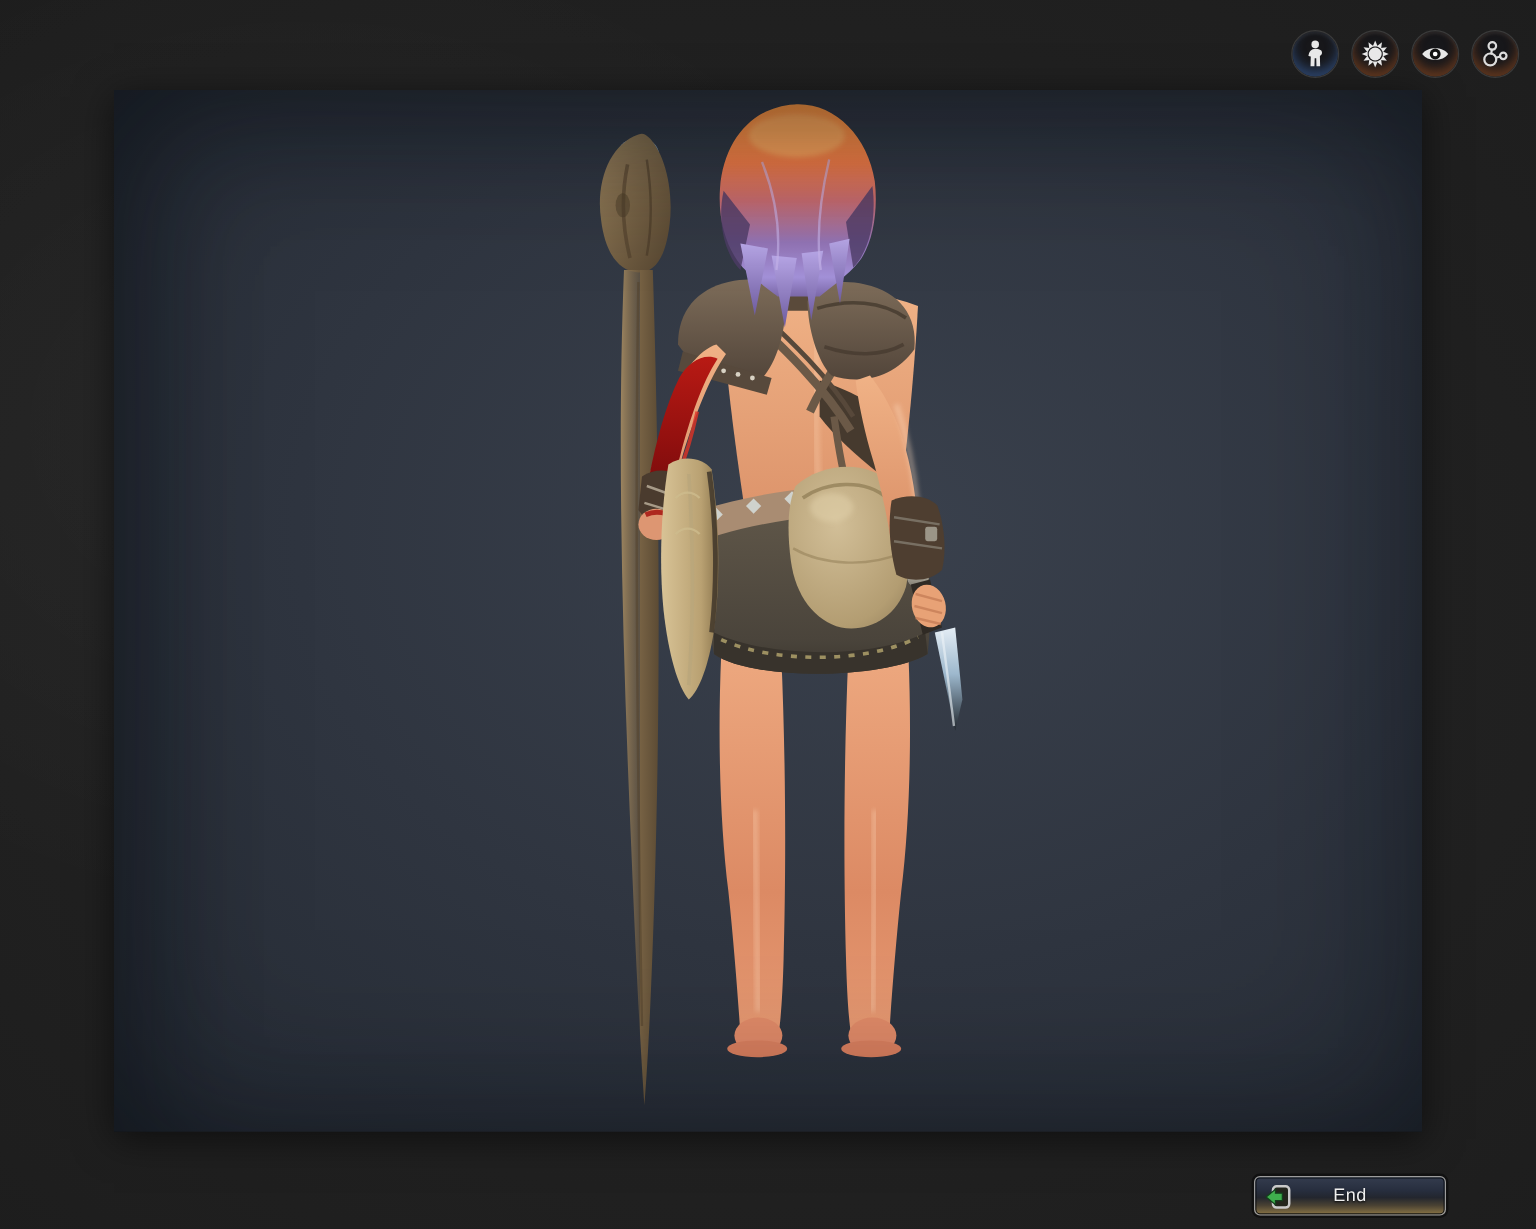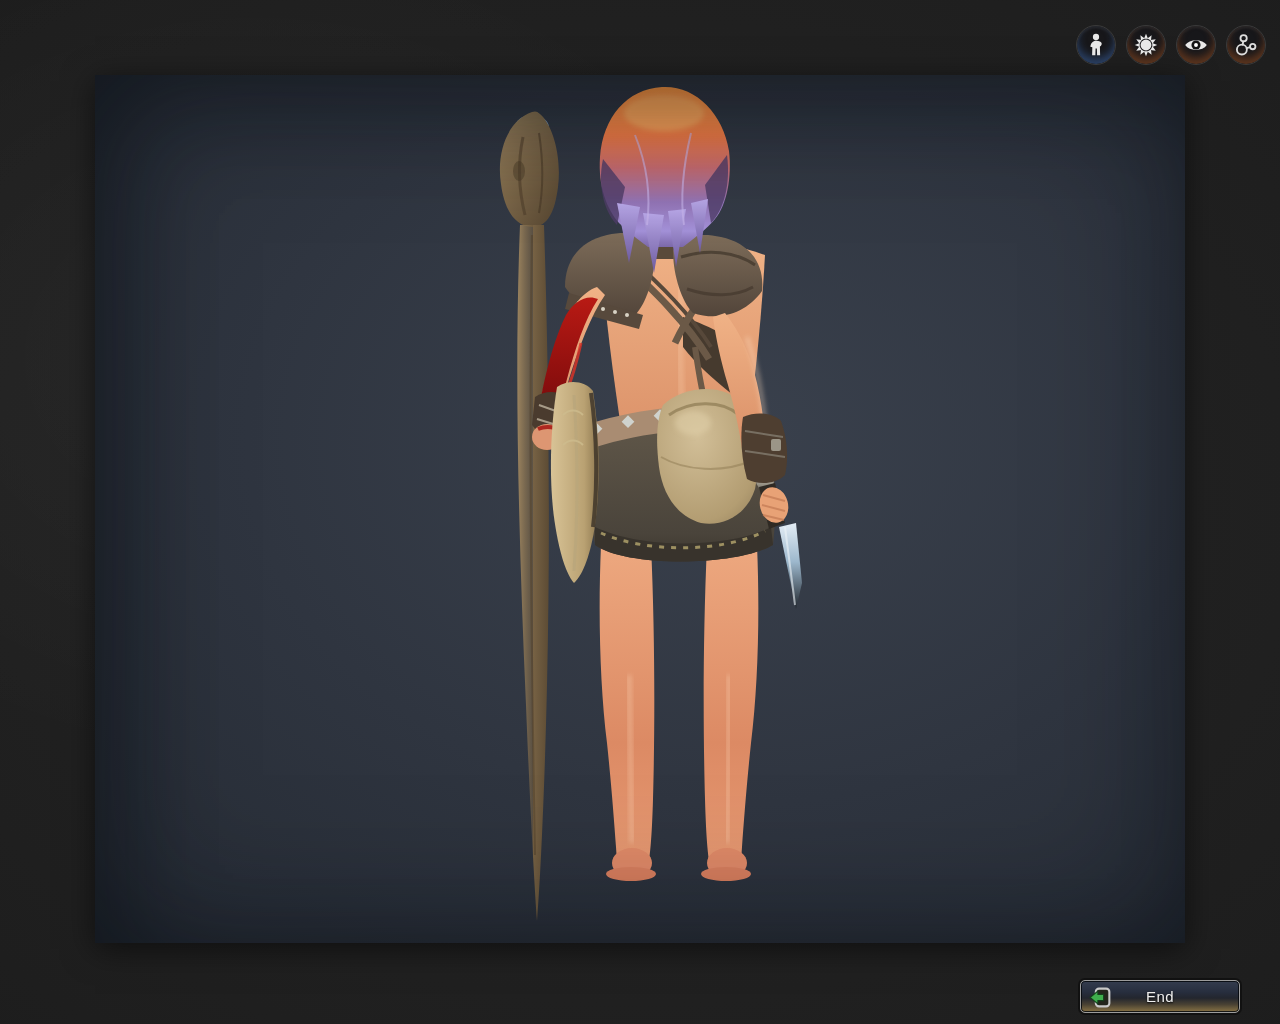--- a/index.html
+++ b/index.html
@@ -32,21 +32,21 @@
     border:1px solid #3a3a3a; cursor:pointer; padding:0;
     background: radial-gradient(circle at 50% 38%, #17171a 40%, #0c0c0e 100%);
     display:flex; align-items:center; justify-content:center;
   }
   .icon-btn.rim-blue  { box-shadow: inset 0 -6px 9px rgba(64,104,168,0.55), inset 0 2px 3px rgba(255,255,255,0.07); }
   .icon-btn.rim-brown { box-shadow: inset 0 -6px 9px rgba(156,84,40,0.55),  inset 0 2px 3px rgba(255,255,255,0.07); }
   .icon-btn svg { display:block; }
 
   
   .end-btn {
-    position:absolute; left:1080px; top:980px; width:160px; height:33px;
+    position:absolute; left:1045px; top:980px; width:160px; height:33px;
     border-radius:5px; border:1px solid #9c9c9c; cursor:pointer;
     background: linear-gradient(180deg, #343c4e 0%, #272e3e 36%, #23262e 55%, #4a4233 76%, #8a7445 100%);
     box-shadow: 0 0 0 2px rgba(15,15,15,0.85), inset 0 0 0 1px rgba(4,7,12,0.85);
     display:flex; align-items:center;
   }
   .end-btn .exit-ic { position:absolute; left:7px; top:4px; }
   .end-btn .lbl {
     width:100%; text-align:center; color:#efefef; font-size:15px;
     letter-spacing:0.4px; text-shadow:0 1px 2px #000;
   }

